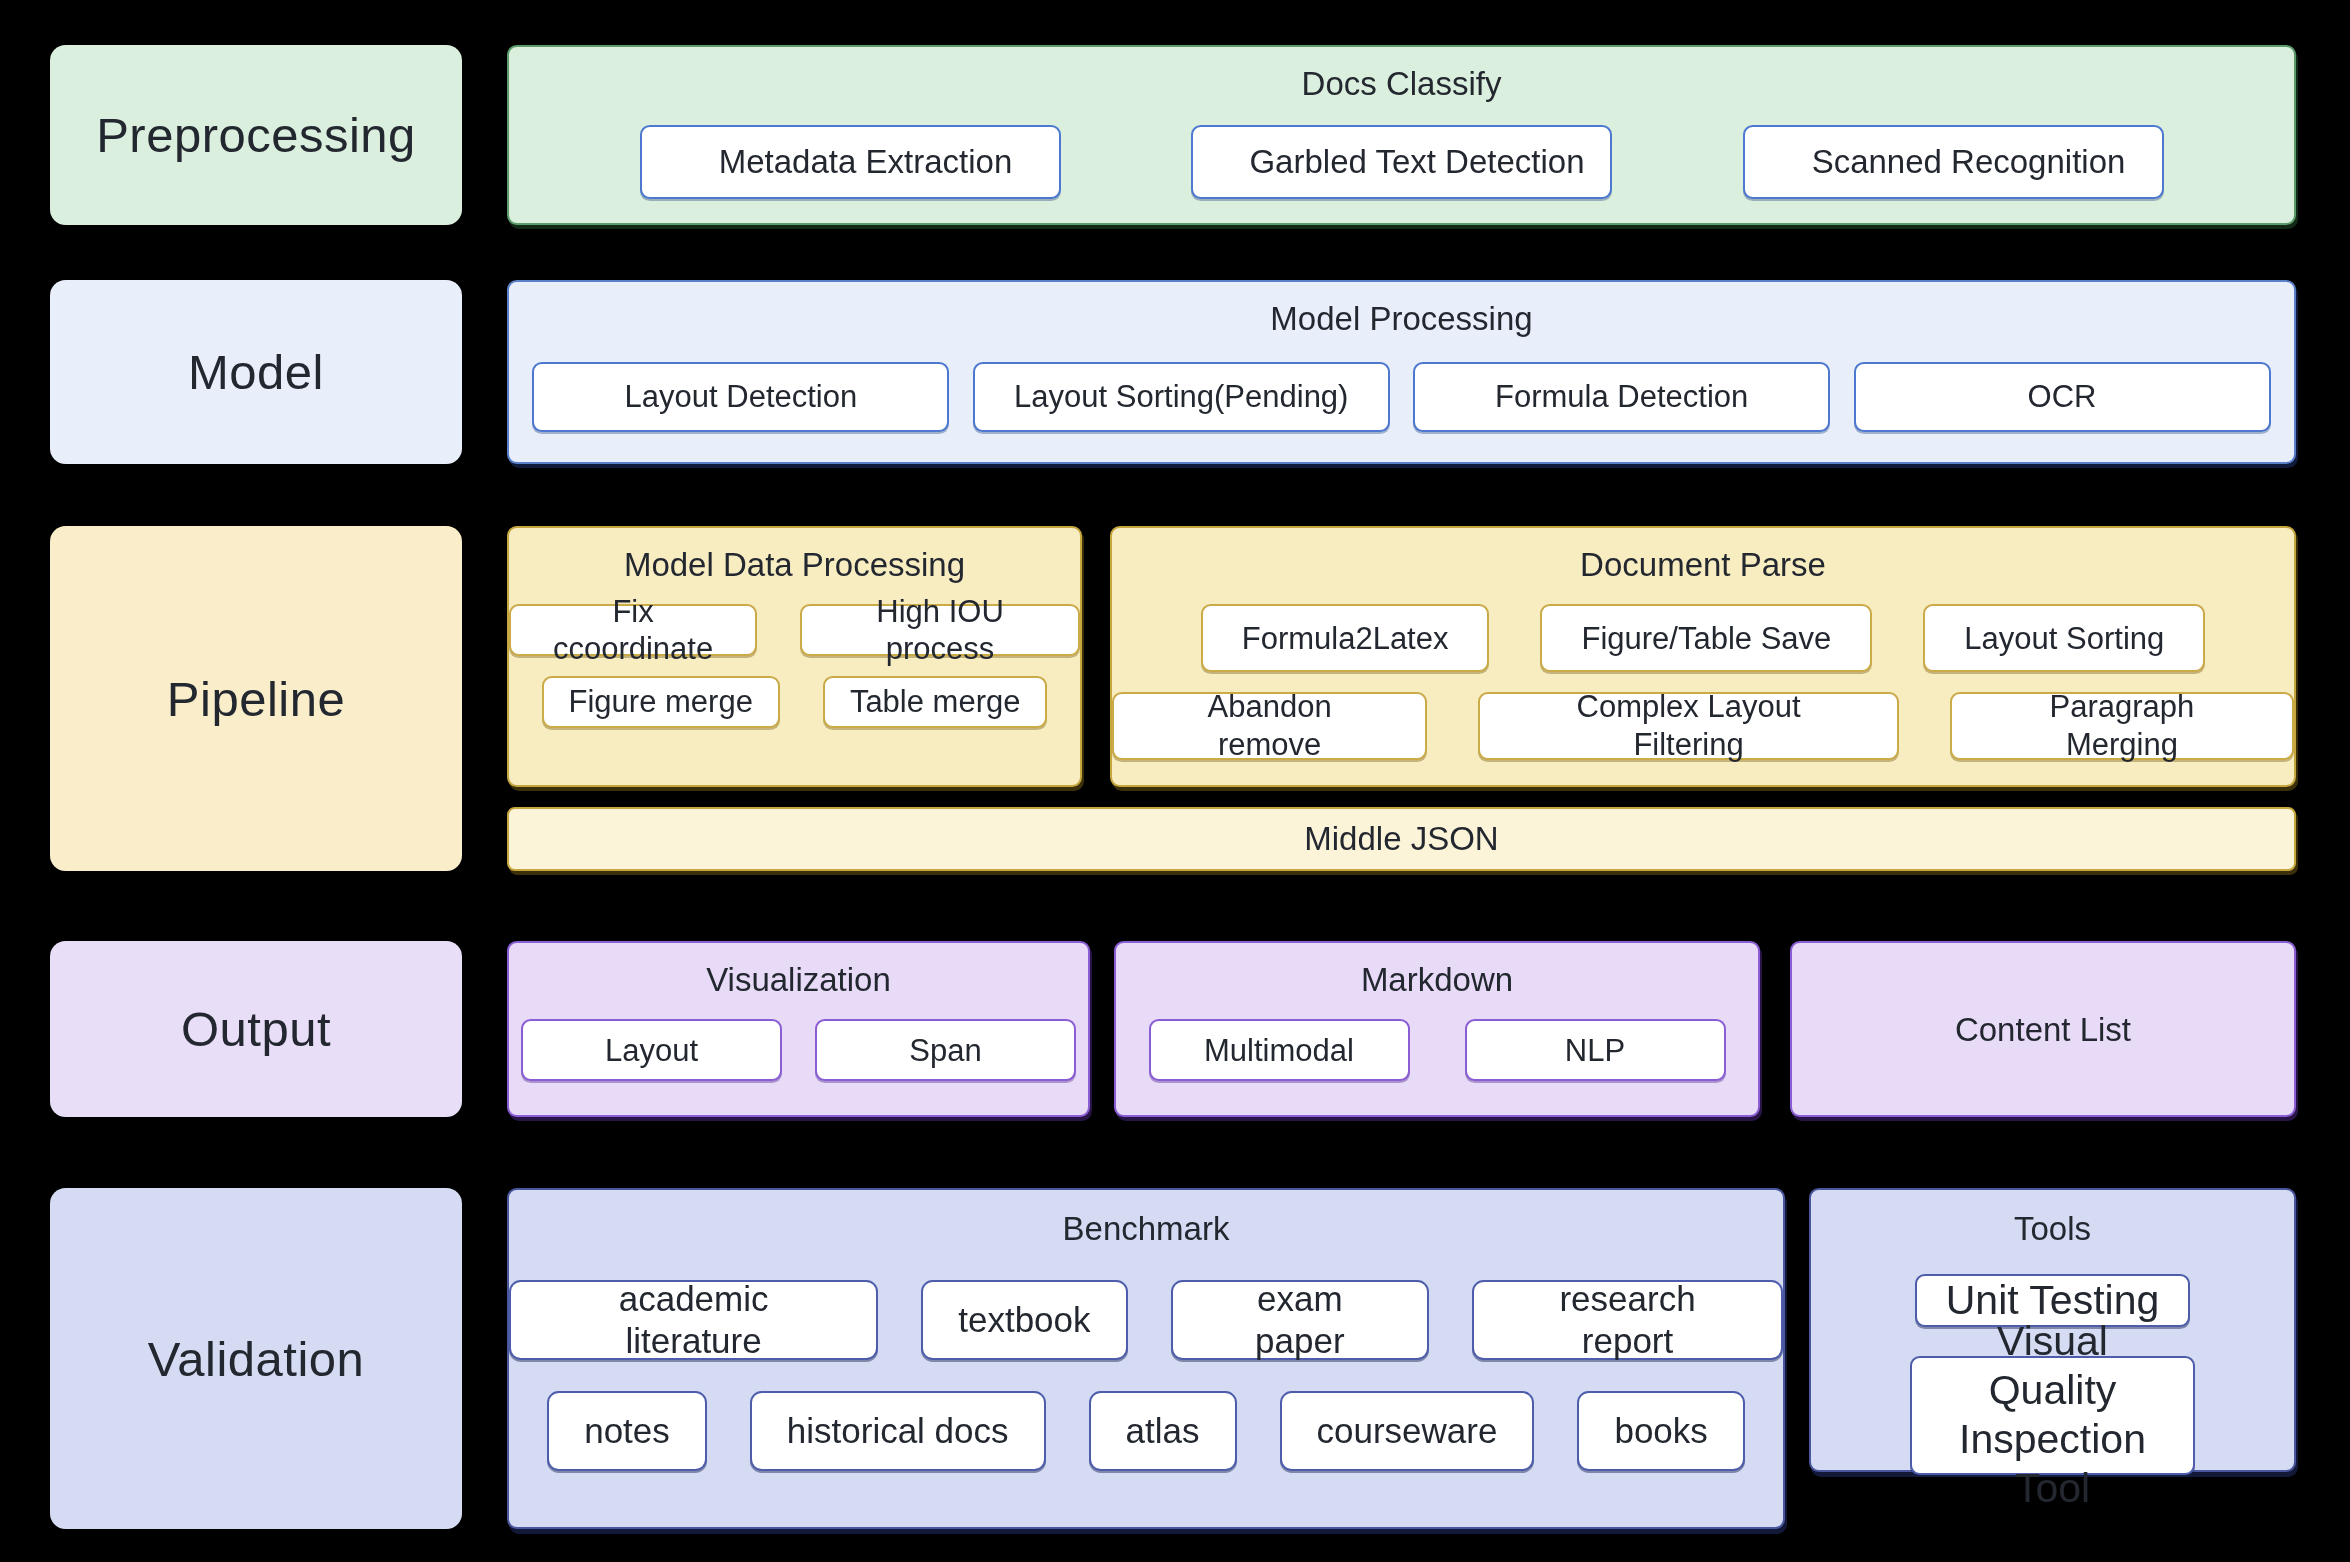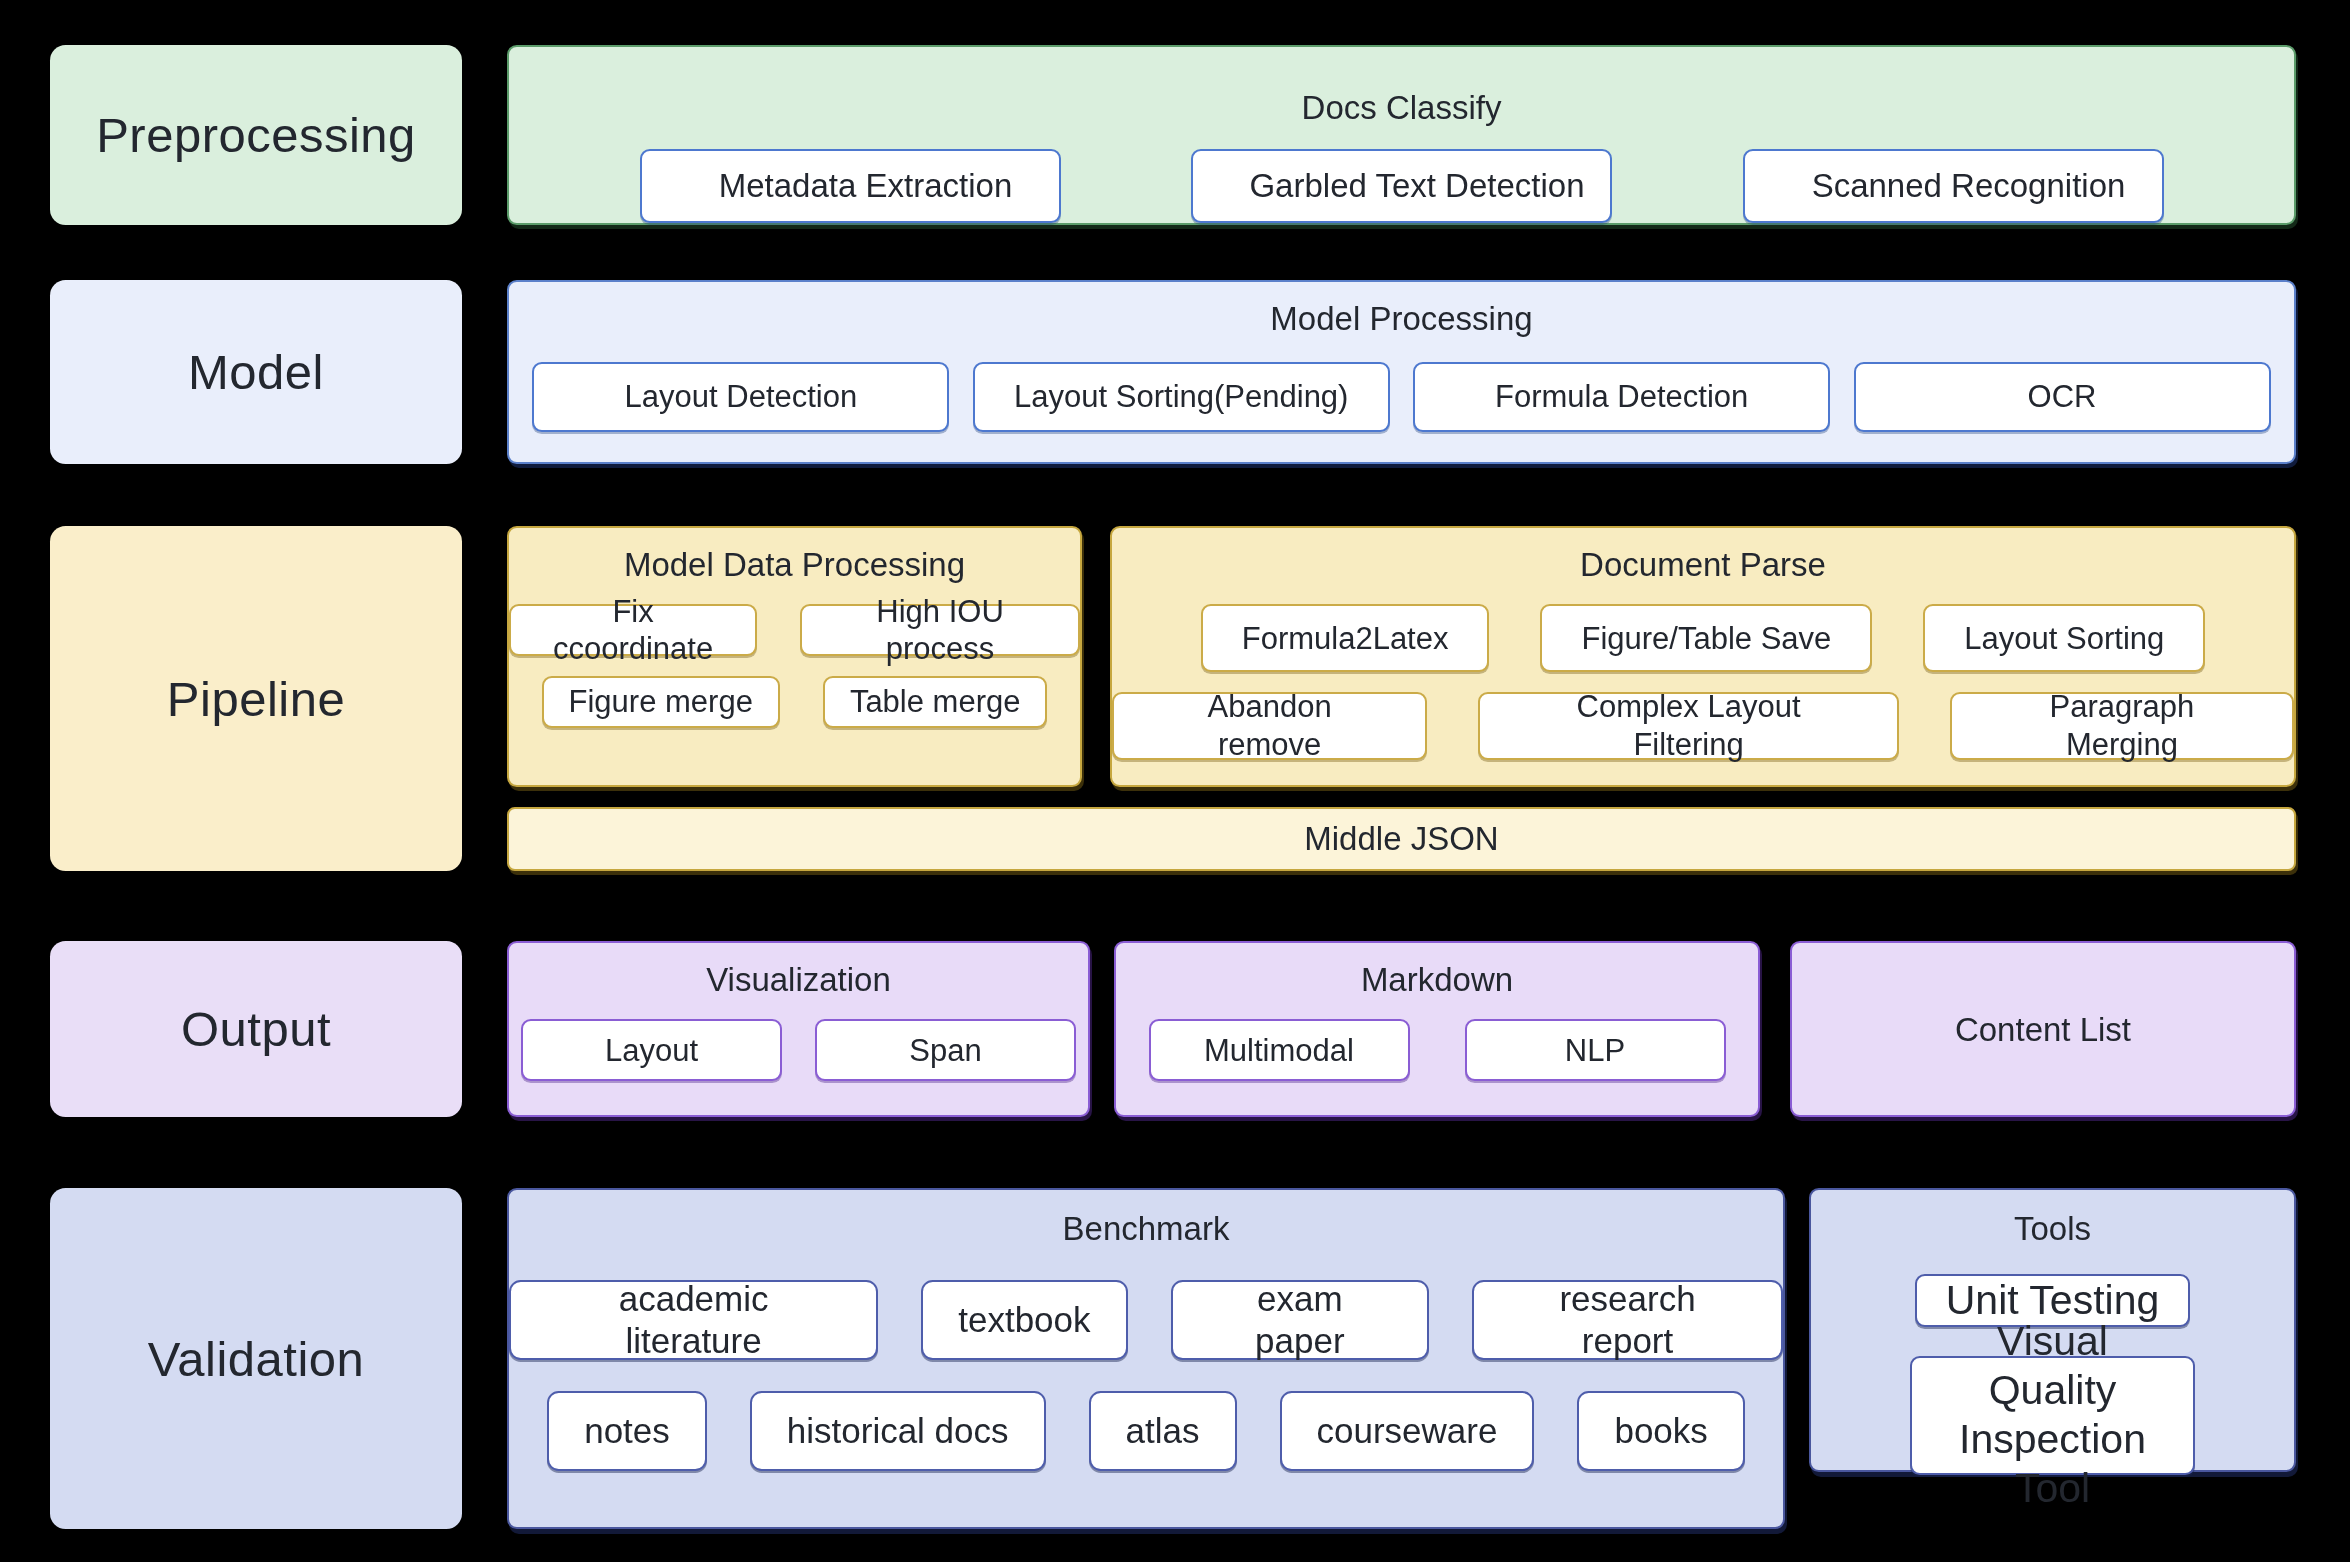--- a/index.html
+++ b/index.html
@@ -58,21 +58,21 @@
   .label-purple{background:var(--purple-label);}
   .panel-purple{background:var(--purple-fill);border-color:var(--purple-border);box-shadow:2px 3.9px 0 rgba(80,40,140,0.5);}
   .btn-purple{border-color:var(--purple-border);box-shadow:0 2px 0 rgba(80,40,140,0.4);}
 
   
   .label-peri{background:var(--peri-fill);}
   .panel-peri{background:var(--peri-fill);border-color:var(--peri-border);box-shadow:2px 4.9px 0 rgba(25,35,80,0.7);}
   .btn-peri{border-color:var(--peri-btn);box-shadow:0 2px 0 rgba(25,35,80,0.45);}
 
   
-  #panel-docs-classify{left:0;right:0;top:0;bottom:0;justify-content:flex-end;}
+  #panel-docs-classify{left:0;right:0;top:0;bottom:0;}
   #panel-docs-classify .btn-row{width:100%;justify-content:space-evenly;margin-top:23.4px;}
   #panel-docs-classify .btn{width:421px;height:74px;}
 
   
   #panel-model-processing{left:0;right:0;top:0;bottom:0;}
   #panel-model-processing .btn-row{width:100%;justify-content:space-evenly;margin-top:25px;border-radius:22px;}
   #panel-model-processing .btn{width:417px;height:70px;font-size:31px;padding:0 9.8px;}
 
   
   #panel-mdp{left:0;width:575px;top:0;height:261px;}

